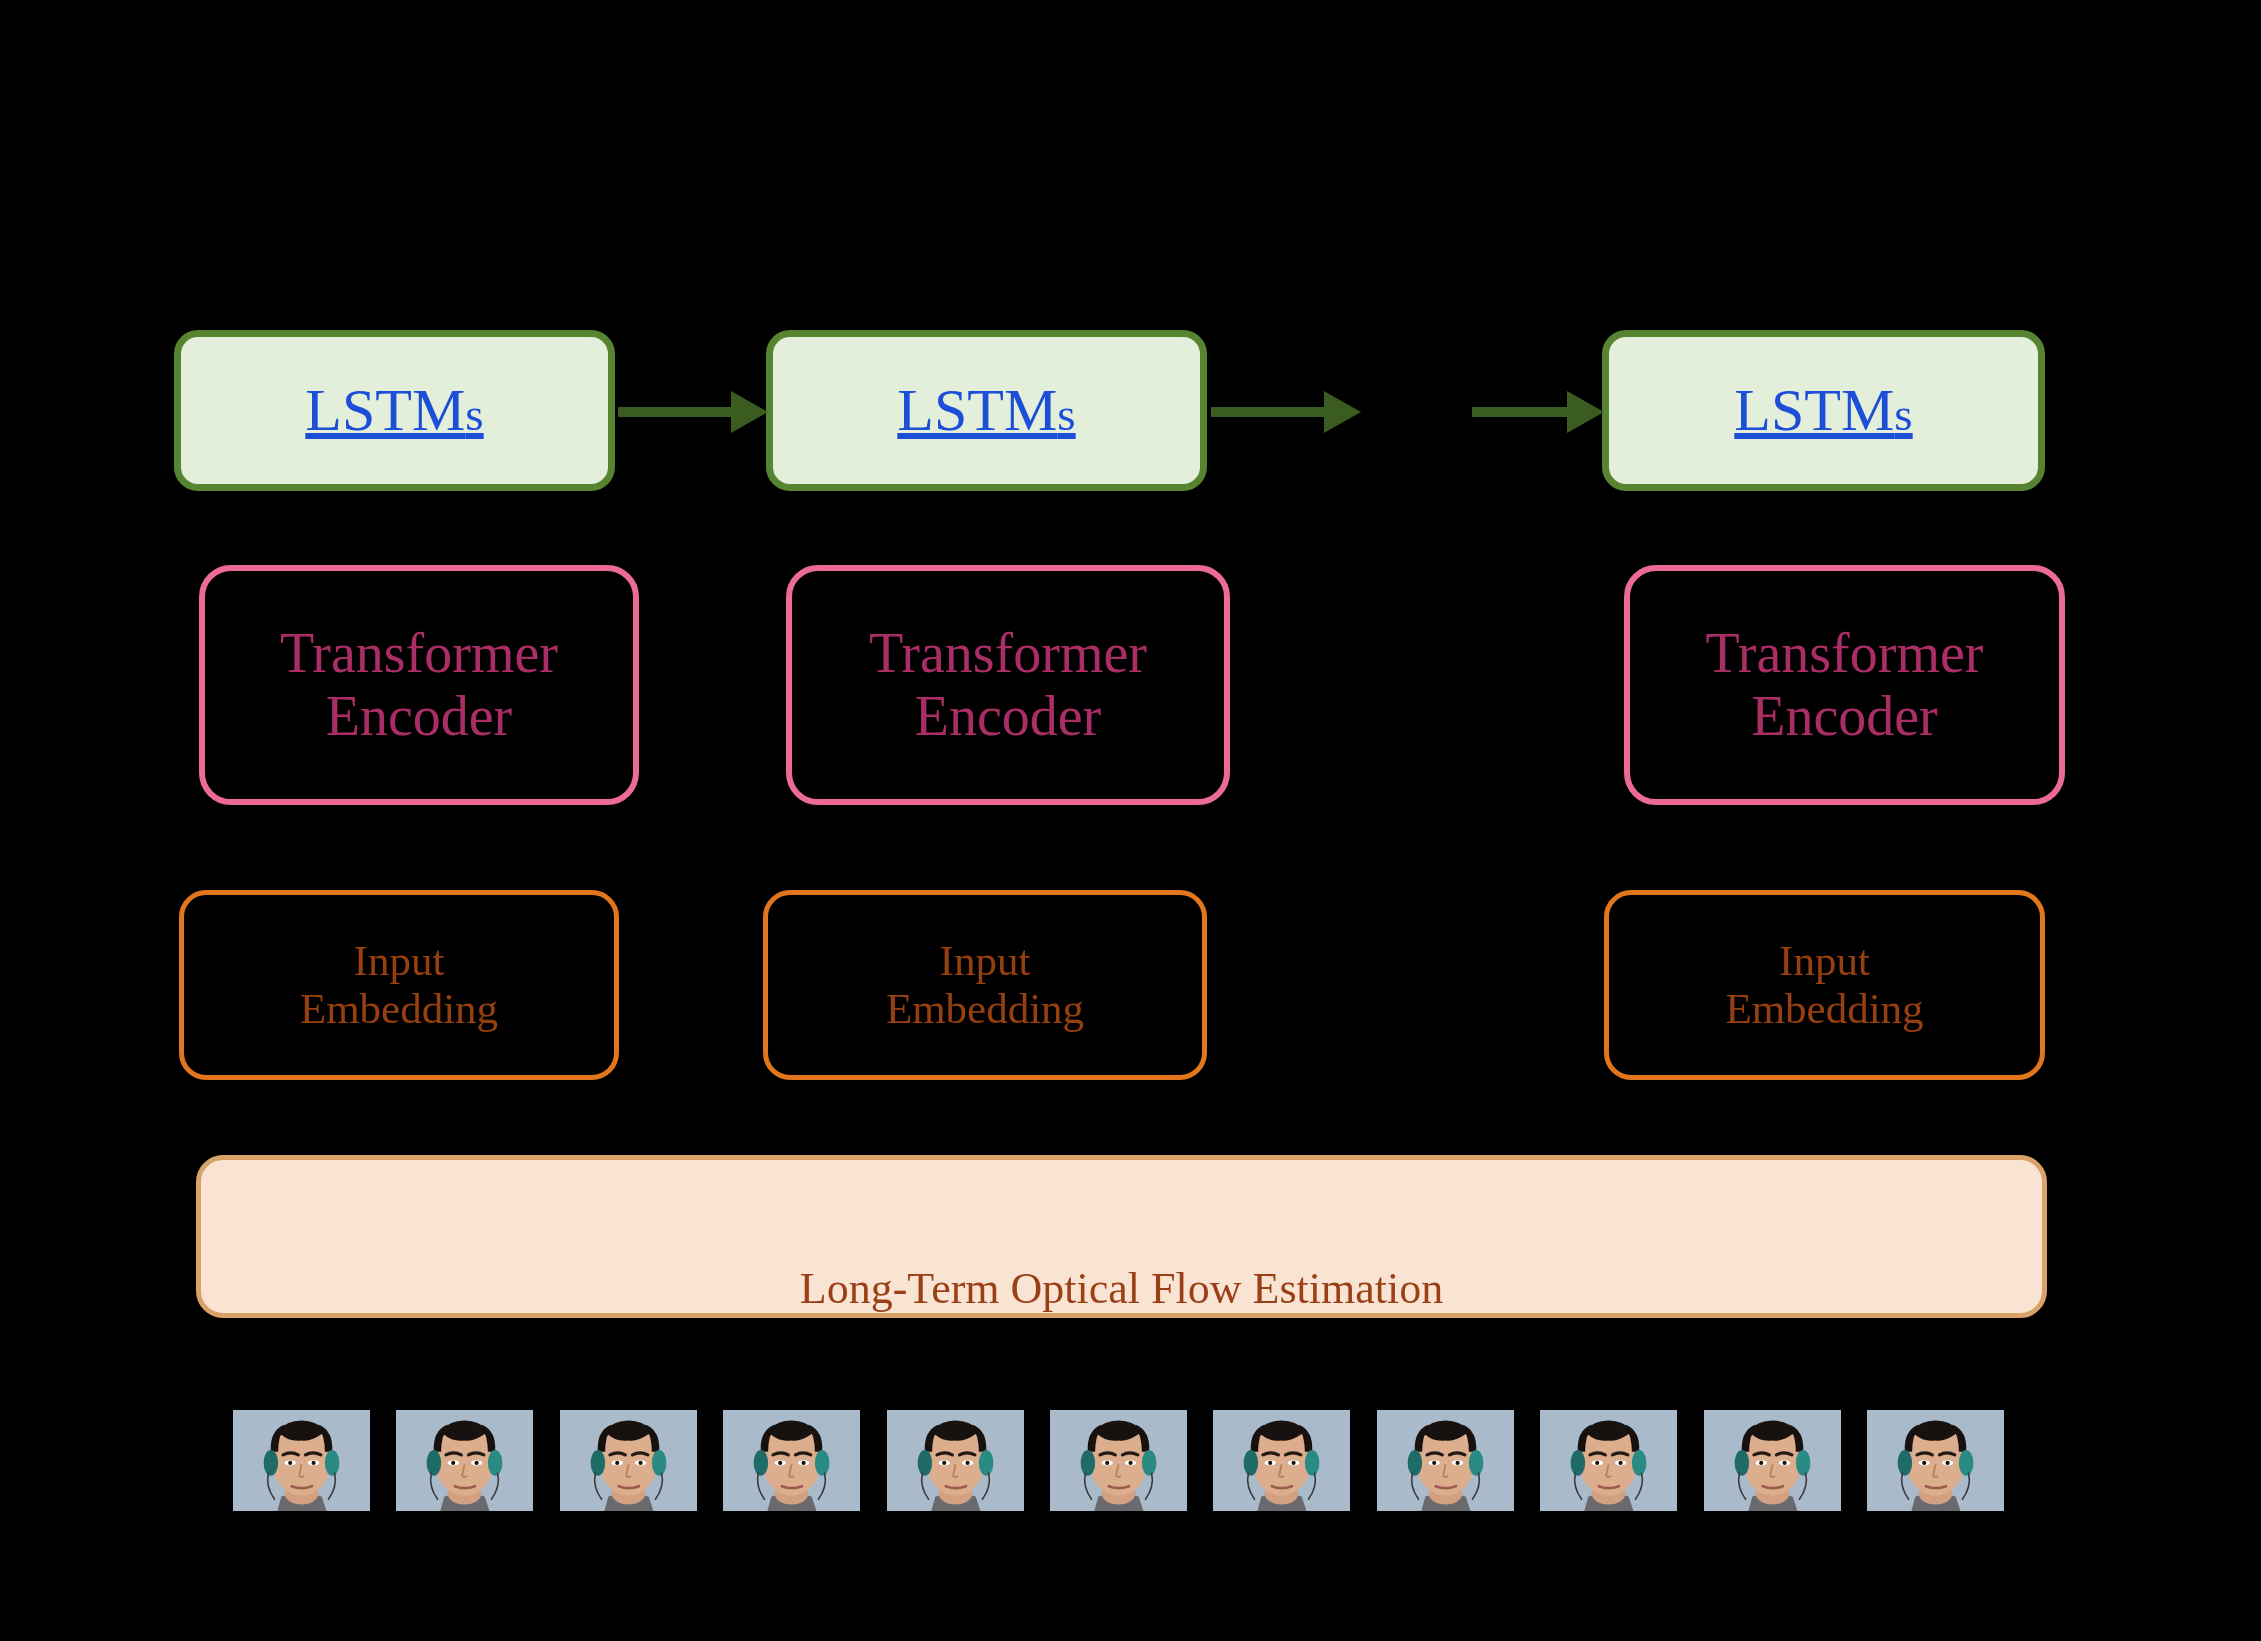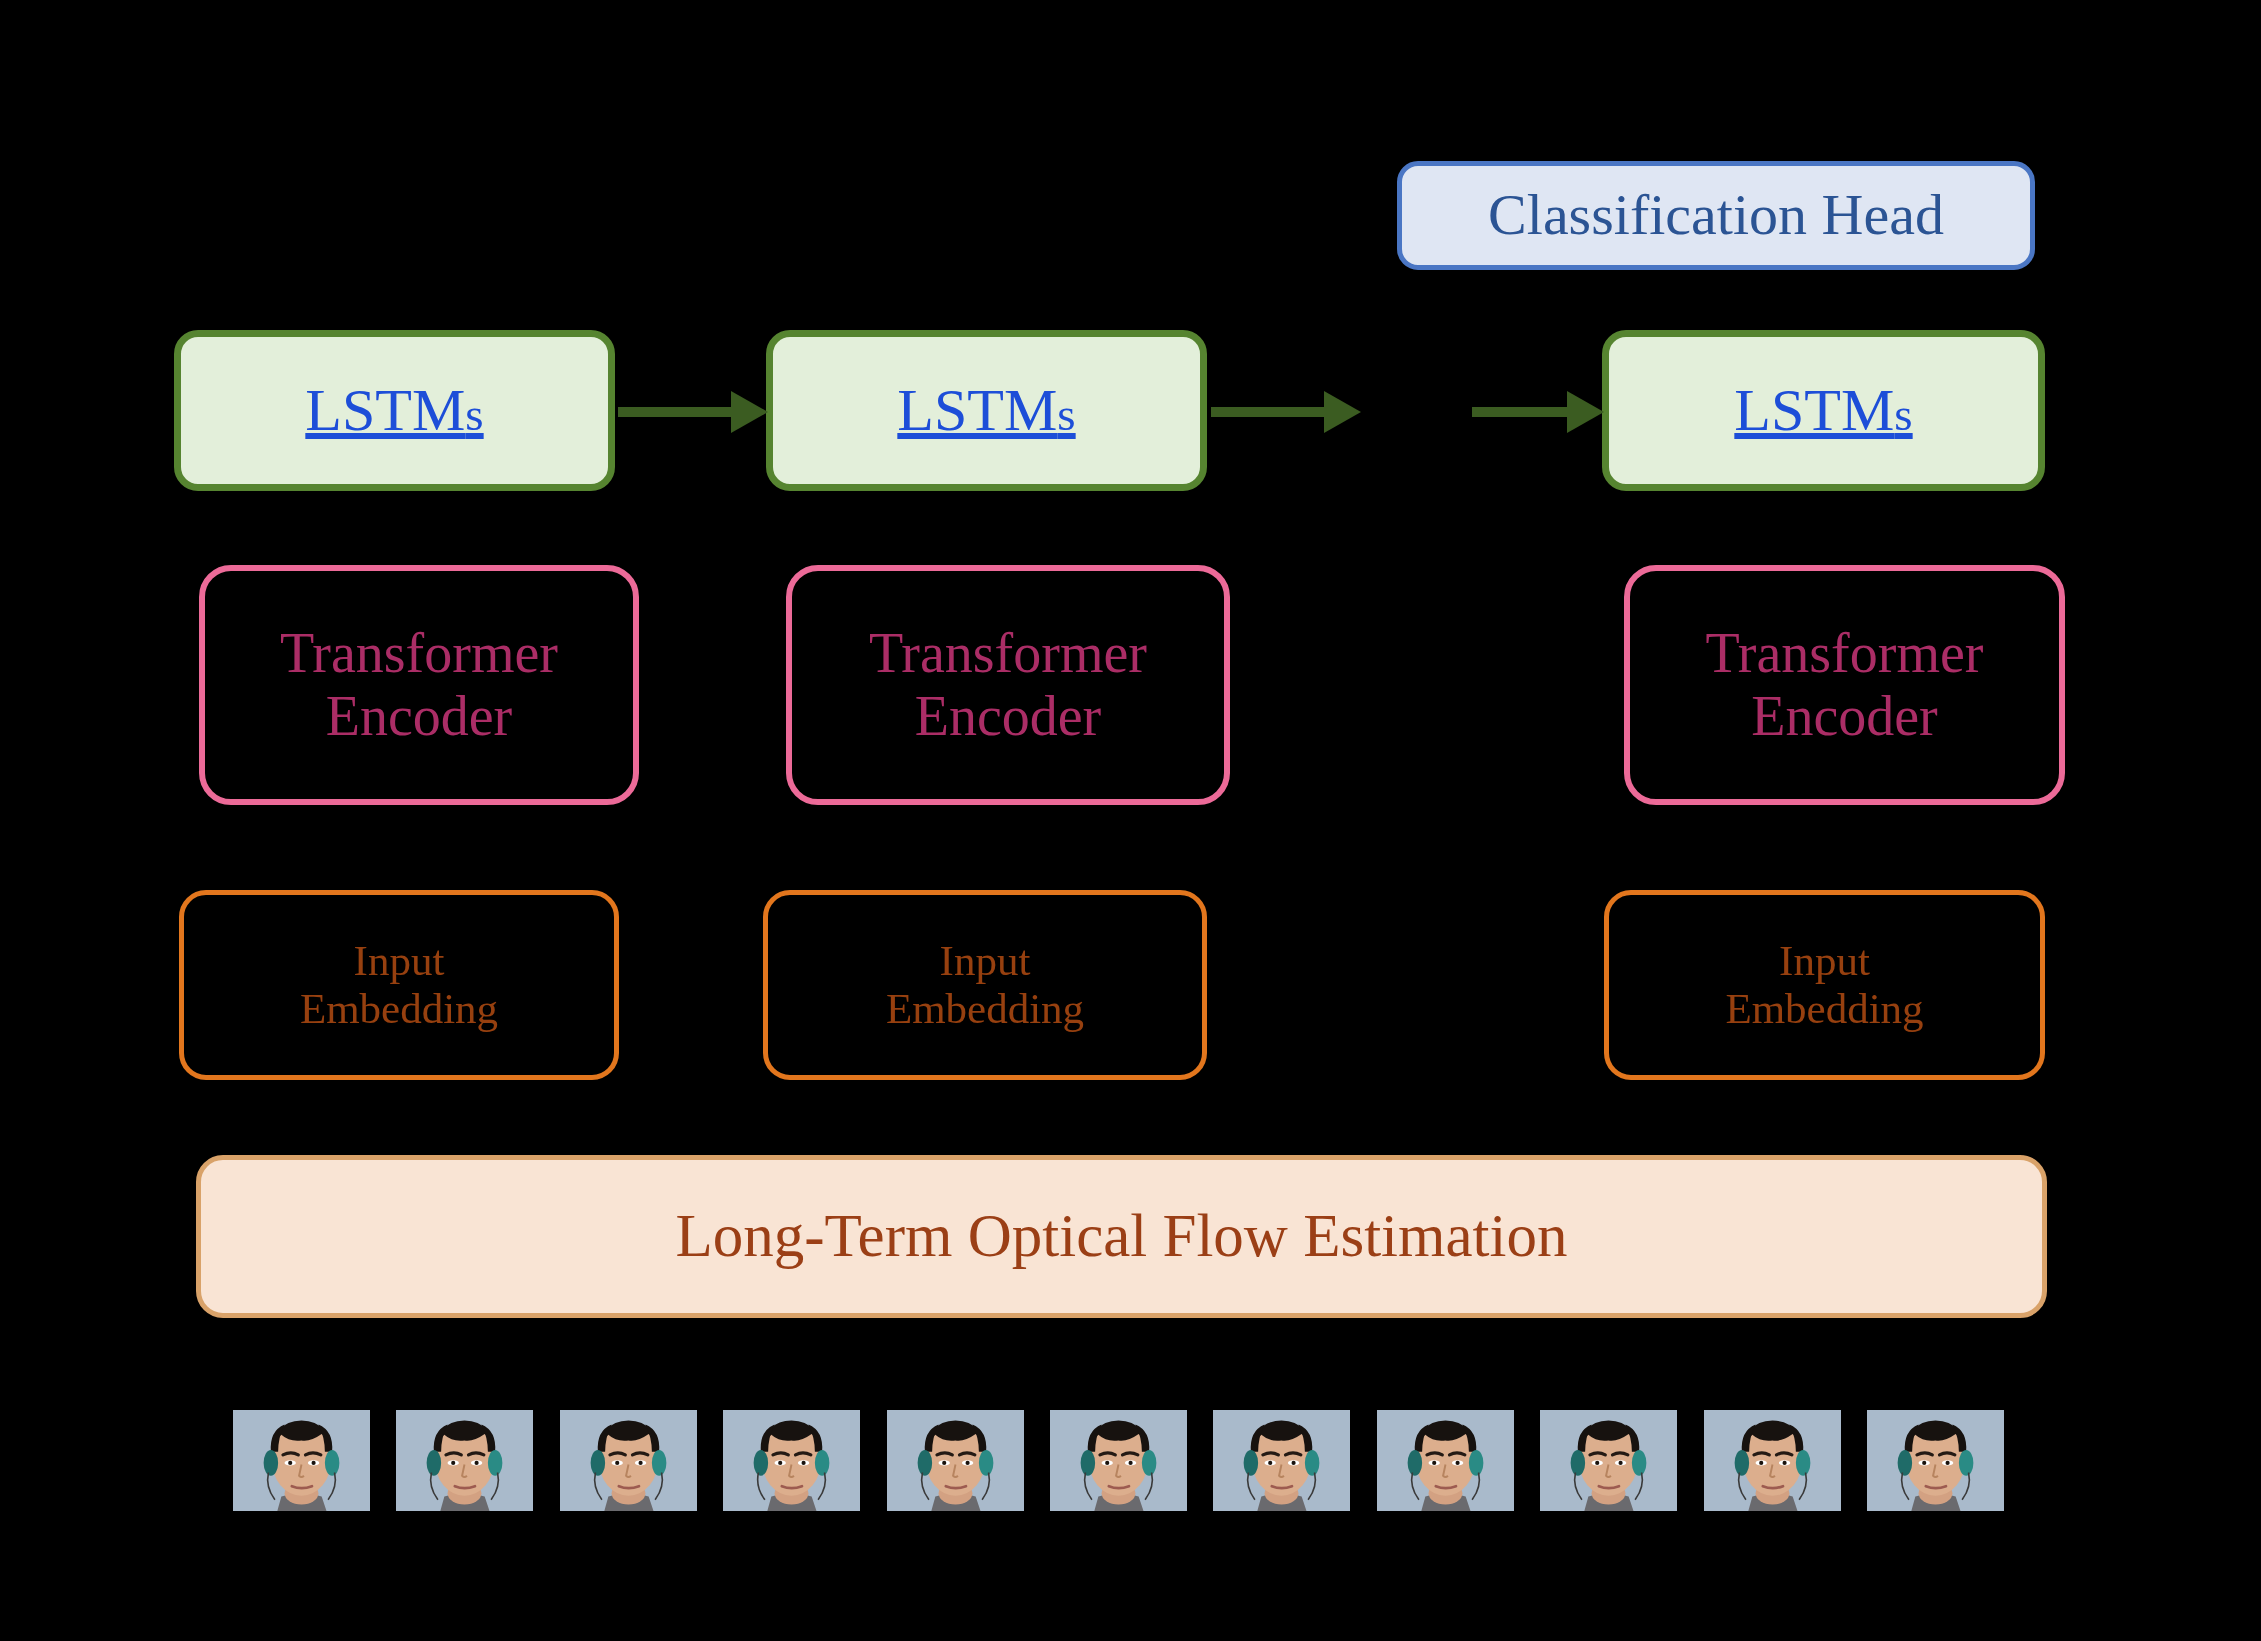--- a/index.html
+++ b/index.html
@@ -72,21 +72,22 @@
     color: #97400f;
     font-size: 43px;
   }
 
   
   .node--flowbar {
     background: #f9e4d4;
     border: 5.6px solid #d9a269;
     border-radius: 27px;
     color: #9b3f16;
-    font-size: 61px;
+    font-size: 44px;
+    align-items: flex-end;
   }
 
   
   .arrow {
     position: absolute;
     height: 0;
   }
   .arrow .shaft {
     position: absolute;
     left: 0;
@@ -118,23 +119,20 @@
     display: block;
     width: 100%;
     height: 100%;
   }
 </style>
 </head>
 <body>
 
 <div id="canvas">
 
-  <div class="node node--clshead" style="left:1397px; top:161px; width:638px; height:109px;">
-    <span>Classification Head</span>
-  </div>
 
   <div class="node node--lstm" style="left:174px; top:330px; width:441px; height:161px;">
     <span><span>LSTM</span><span class="smallcap">s</span></span>
   </div>
 
   <div class="node node--lstm" style="left:766px; top:330px; width:441px; height:161px;">
     <span><span>LSTM</span><span class="smallcap">s</span></span>
   </div>
 
   <div class="node node--lstm" style="left:1602px; top:330px; width:443px; height:161px;">

